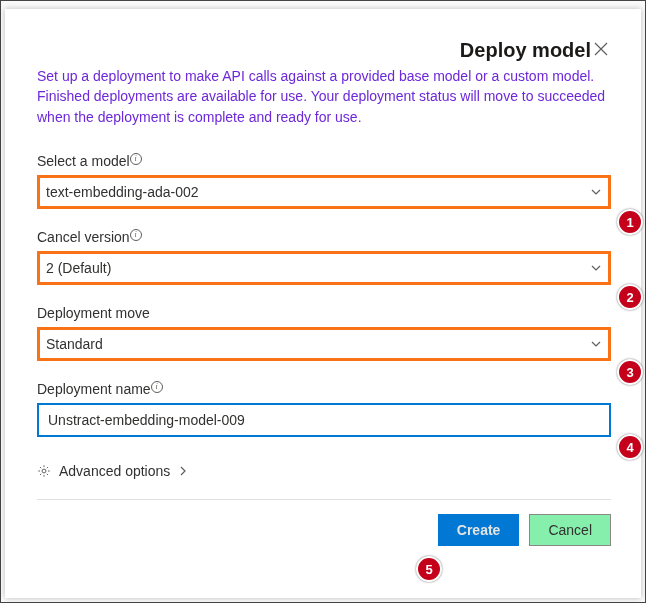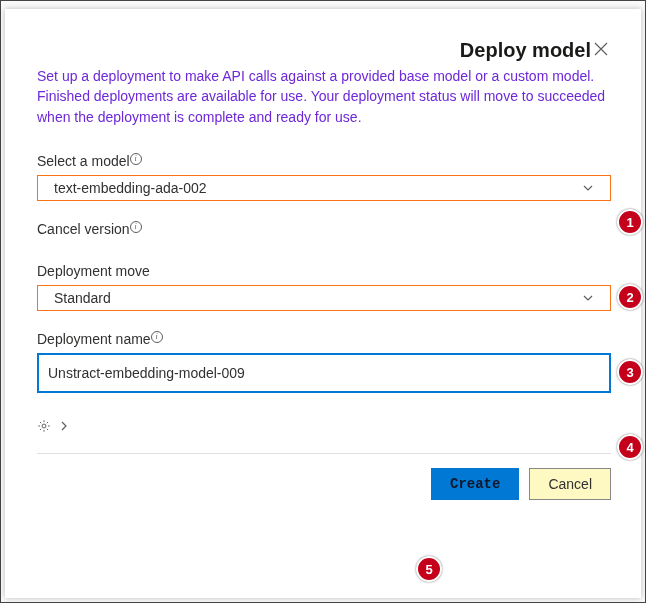--- a/index.html
+++ b/index.html
@@ -67,40 +67,40 @@
     border-radius: 50%;
     display: inline-flex;
     align-items: center; justify-content: center;
     font-size: 8px;
     color: #605e5c;
     font-style: italic;
     font-family: serif;
   }
   .select-box, .text-input {
     width: 100%;
-    height: 26px;
-    border: 1px solid #f97316;
+    height: 34px;
+    border: 3px solid #f97316;
     background: #fff;
-    padding: 0 16px;
+    padding: 0 6px;
     font-size: 14px;
     color: #323130;
     display: flex;
     align-items: center;
     justify-content: space-between;
     cursor: pointer;
   }
   .text-input {
     cursor: text;
     outline: none;
     font-family: inherit;
   }
   .text-input.focus {
     border: 2px solid #0078d4;
     padding: 0 9px;
-    height: 40px;
+    height: 34px;
   }
   .chevron {
     color: #605e5c;
   }
   .adv {
     display: flex;
     align-items: center;
     gap: 8px;
     font-size: 14px;
     color: #323130;
@@ -123,31 +123,30 @@
     gap: 10px;
     align-items: center;
     position: relative;
   }
   .btn {
     height: 32px;
     min-width: 78px;
     padding: 0 18px;
     font-size: 14px;
     border: 1px solid #8a8886;
-    background: #fef9c3;
+    background: #86efac;
     color: #323130;
     cursor: pointer;
     display: flex; align-items: center; justify-content: center;
   }
   .btn.primary {
     background: #0078d4;
     border-color: #0078d4;
-    color: #0f172a;
+    color: #e5e5e5;
     font-weight: 600;
-    font-family: Liberation Mono, monospace;
   }
   
   .badge {
     position: absolute;
     width: 26px; height: 26px;
     border-radius: 50%;
     background: #c4001a;
     border: 2px solid #fff;
     box-shadow: 0 0 2px rgba(0,0,0,0.6);
     color: #fff;
@@ -192,20 +191,26 @@
             <path d="M2 4 L6 8 L10 4" stroke="#605e5c" stroke-width="1.2" fill="none"></path>
           </svg>
       </div>
     </div>
 
     <div class="field">
       <div class="field-label">
         <span>Cancel version</span>
         <span class="info-icon">i</span>
       </div>
+      <div class="select-box">
+        <span>2 (Default)</span>
+        <svg class="chevron" width="12" height="12" viewBox="0 0 12 12">
+            <path d="M2 4 L6 8 L10 4" stroke="#605e5c" stroke-width="1.2" fill="none"></path>
+          </svg>
+      </div>
     </div>
 
     <div class="field">
       <div class="field-label">
         <span>Deployment move</span>
       </div>
       <div class="select-box">
         <span>Standard</span>
         <svg class="chevron" width="12" height="12" viewBox="0 0 12 12">
             <path d="M2 4 L6 8 L10 4" stroke="#605e5c" stroke-width="1.2" fill="none"></path>
@@ -219,20 +224,21 @@
         <span class="info-icon">i</span>
       </div>
       <input class="text-input focus" type="text" value="Unstract-embedding-model-009" style="">
     </div>
 
     <div class="adv">
       <svg class="gear" width="14" height="14" viewBox="0 0 16 16">
         <circle cx="8" cy="8" r="2.2" fill="none" stroke="#605e5c" stroke-width="1.1"></circle>
         <path d="M8 1.5v2 M8 12.5v2 M1.5 8h2 M12.5 8h2 M3.4 3.4l1.4 1.4 M11.2 11.2l1.4 1.4 M12.6 3.4l-1.4 1.4 M4.8 11.2l-1.4 1.4" stroke="#605e5c" stroke-width="1.1"></path>
       </svg>
+      <span>Advanced options</span>
       <svg width="10" height="10" viewBox="0 0 10 10">
           <path d="M3 1 L7 5 L3 9" stroke="#605e5c" stroke-width="1.2" fill="none"></path>
         </svg>
     </div>
 
     <div class="divider"></div>
 
     <div class="footer">
       <div class="btn primary">
         <span>Create</span>

